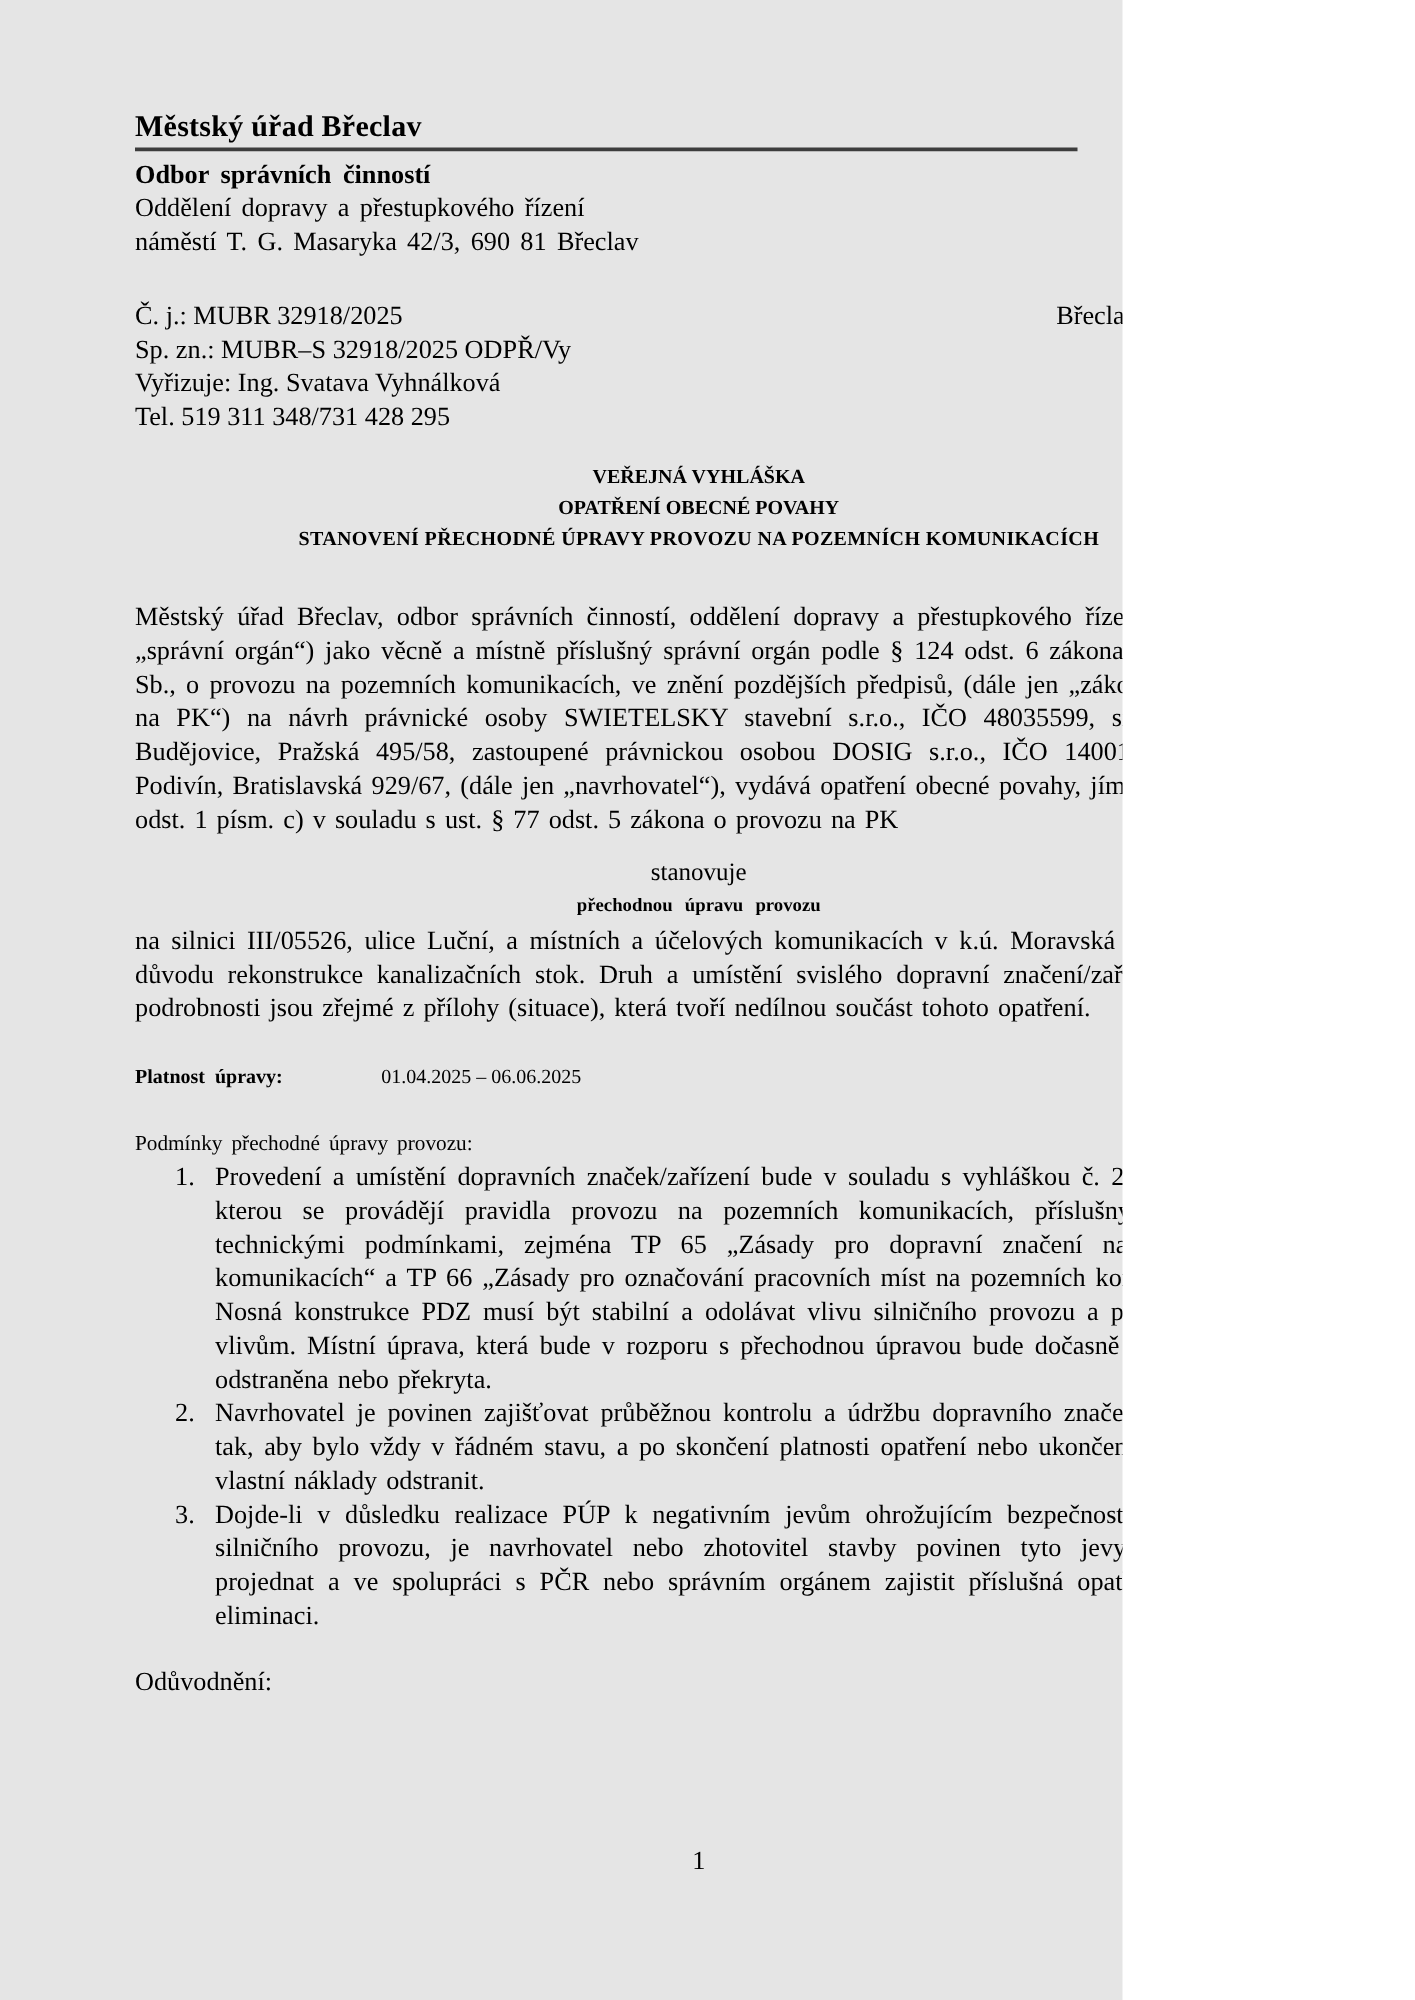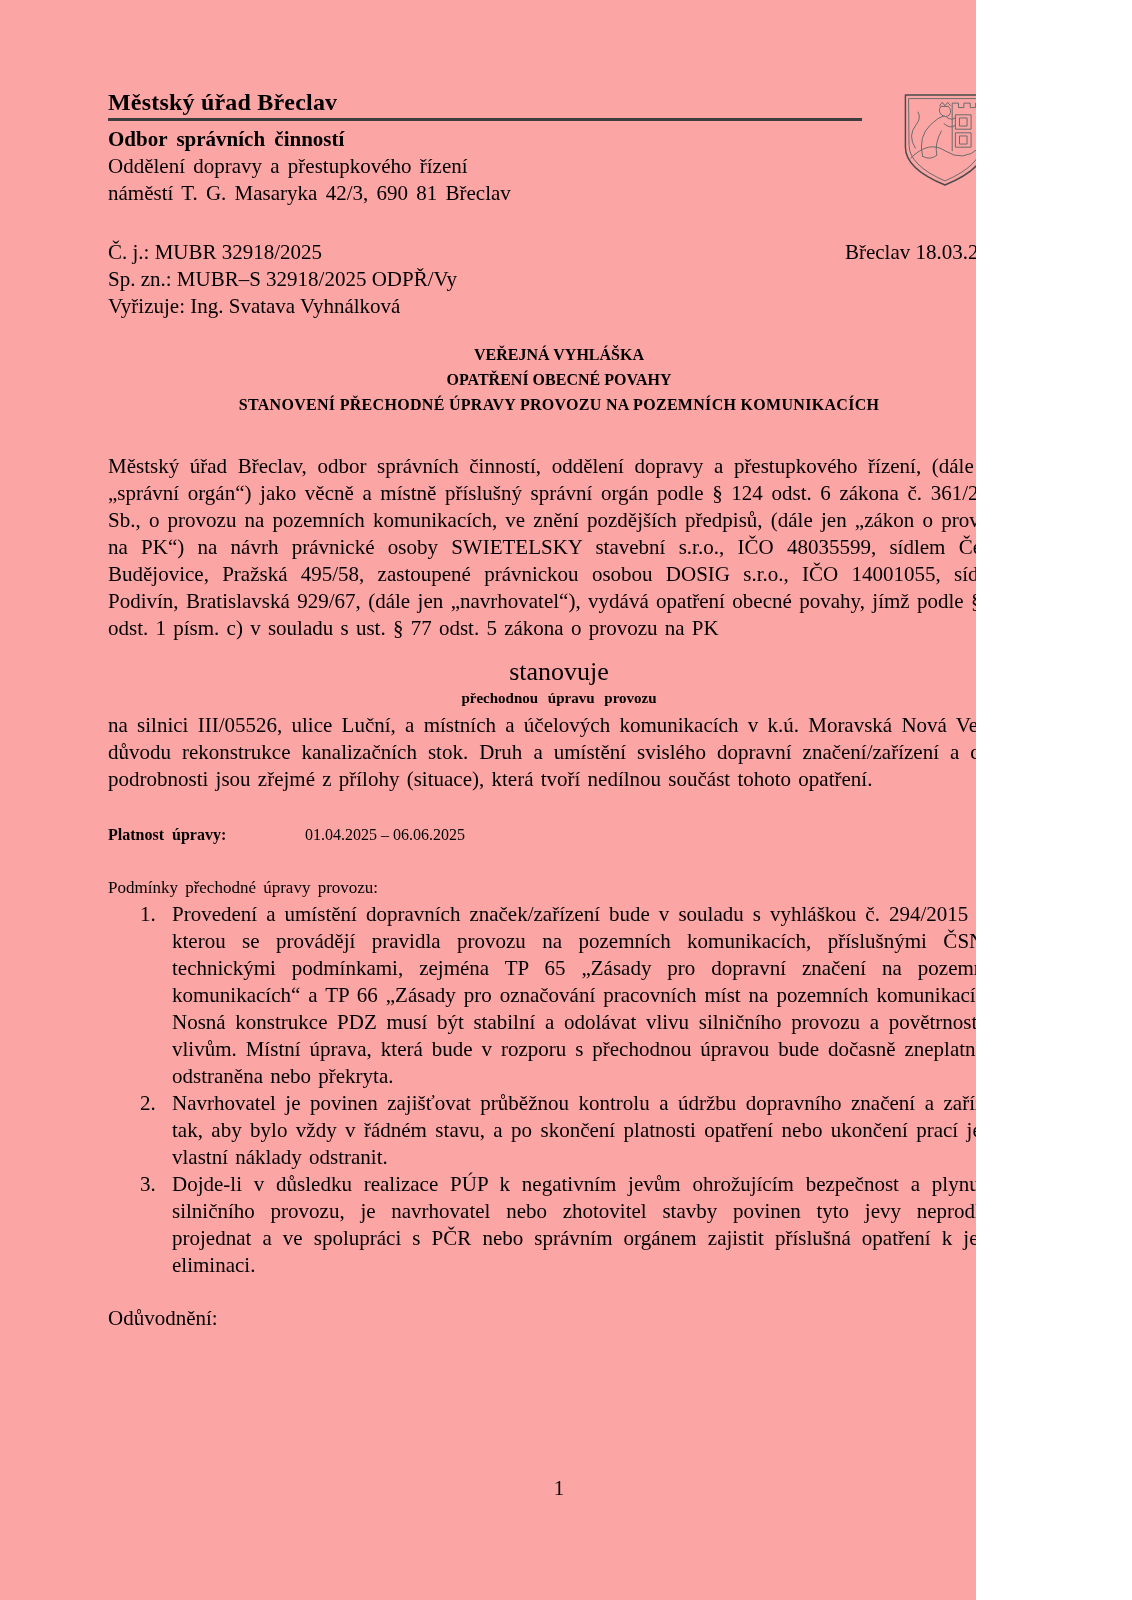--- a/index.html
+++ b/index.html
@@ -1,20 +1,20 @@
 <!DOCTYPE html>
 <html lang="cs"><head>
 <meta charset="utf-8">
 <title>page</title>
 <style>
   html,body { margin:0; padding:0; background:#ffffff; }
   .page {
     position:relative;
-    width:976px; height:1600px;
-    background:#fca5a5;
+    width:898px; height:1600px;
+    background:#e5e5e5;
     color:#000000;
     font-family:"Liberation Serif","DejaVu Serif",serif;
     overflow:hidden;
   }
   .content { position:absolute; left:108px; top:88px; width:902px; }
 
   
   .office-wrap { border-bottom:3px solid #3d3d3d; width:754px; padding-bottom:2px; }
   .office { font-weight:bold; font-size:24px; line-height:28px; letter-spacing:0.2px; }
   .department { font-weight:bold; font-size:21px; line-height:27px; margin-top:5px; word-spacing:4px; }
@@ -27,21 +27,21 @@
   .ref .date { position:absolute; right:0; top:0; }
   .email { color:#0563C1; text-decoration:underline; cursor:pointer; }
 
   
   .doc-title { margin-top:22px; text-align:center; font-weight:bold; font-size:16px; line-height:25px; }
   .doc-title .t3 { letter-spacing:0.3px; }
 
   
   .para { font-size:21px; line-height:27px; text-align:justify; word-spacing:2px; }
   .intro { margin-top:36px; }
-  .stanovuje-line { margin-top:16px; text-align:center; font-size:26px; line-height:27px; }
+  .stanovuje-line { margin-top:16px; text-align:center; font-size:20px; line-height:27px; }
   .stanovuje-bold { text-align:center; font-weight:bold; font-size:15px; line-height:27px; word-spacing:6px; }
   .scope { }
 
   .platnost { margin-top:28px; font-size:16px; line-height:27px; }
   .platnost .label { font-weight:bold; display:inline-block; width:197px; word-spacing:4px; }
 
   .conditions-heading { margin-top:26px; font-size:17px; line-height:27px; word-spacing:3px; }
   .cond { display:flex; font-size:21px; line-height:27px; }
   .cond .num { flex:0 0 32px; margin-left:32px; }
   .cond .txt { flex:1; text-align:justify; word-spacing:2px; }
@@ -88,20 +88,21 @@
     </div>
     <div class="department">Odbor správních činností</div>
     <div class="unit">Oddělení dopravy a přestupkového řízení</div>
     <div class="address">náměstí T. G. Masaryka 42/3, 690 81 Břeclav</div>
 
     <div class="ref">
       <div class="ref-line">Č. j.: MUBR 32918/2025</div>
       <div class="date">Břeclav 18.03.2025</div>
       <div class="ref-line">Sp. zn.: MUBR–S 32918/2025 ODPŘ/Vy</div>
       <div class="ref-line">Vyřizuje: Ing. Svatava Vyhnálková</div>
+      <div class="ref-line">Tel. 519 311 348/731 428 295</div>
     </div>
 
     <div class="doc-title">
       <div class="t1">VEŘEJNÁ VYHLÁŠKA</div>
       <div class="t2">OPATŘENÍ OBECNÉ POVAHY</div>
       <div class="t3">STANOVENÍ PŘECHODNÉ ÚPRAVY PROVOZU NA POZEMNÍCH KOMUNIKACÍCH</div>
     </div>
 
     <div class="para intro">Městský úřad Břeclav, odbor správních činností, oddělení dopravy a přestupkového řízení, (dále jen „správní orgán“) jako věcně a místně příslušný správní orgán podle § 124 odst. 6 zákona č. 361/2000 Sb., o provozu na pozemních komunikacích, ve znění pozdějších předpisů, (dále jen „zákon o provozu na PK“) na návrh právnické osoby SWIETELSKY stavební s.r.o., IČO 48035599, sídlem České Budějovice, Pražská 495/58, zastoupené právnickou osobou DOSIG s.r.o., IČO 14001055, sídlem Podivín, Bratislavská 929/67, (dále jen „navrhovatel“), vydává opatření obecné povahy, jímž podle § 77 odst. 1 písm. c) v souladu s ust. § 77 odst. 5 zákona o provozu na PK</div>
 

